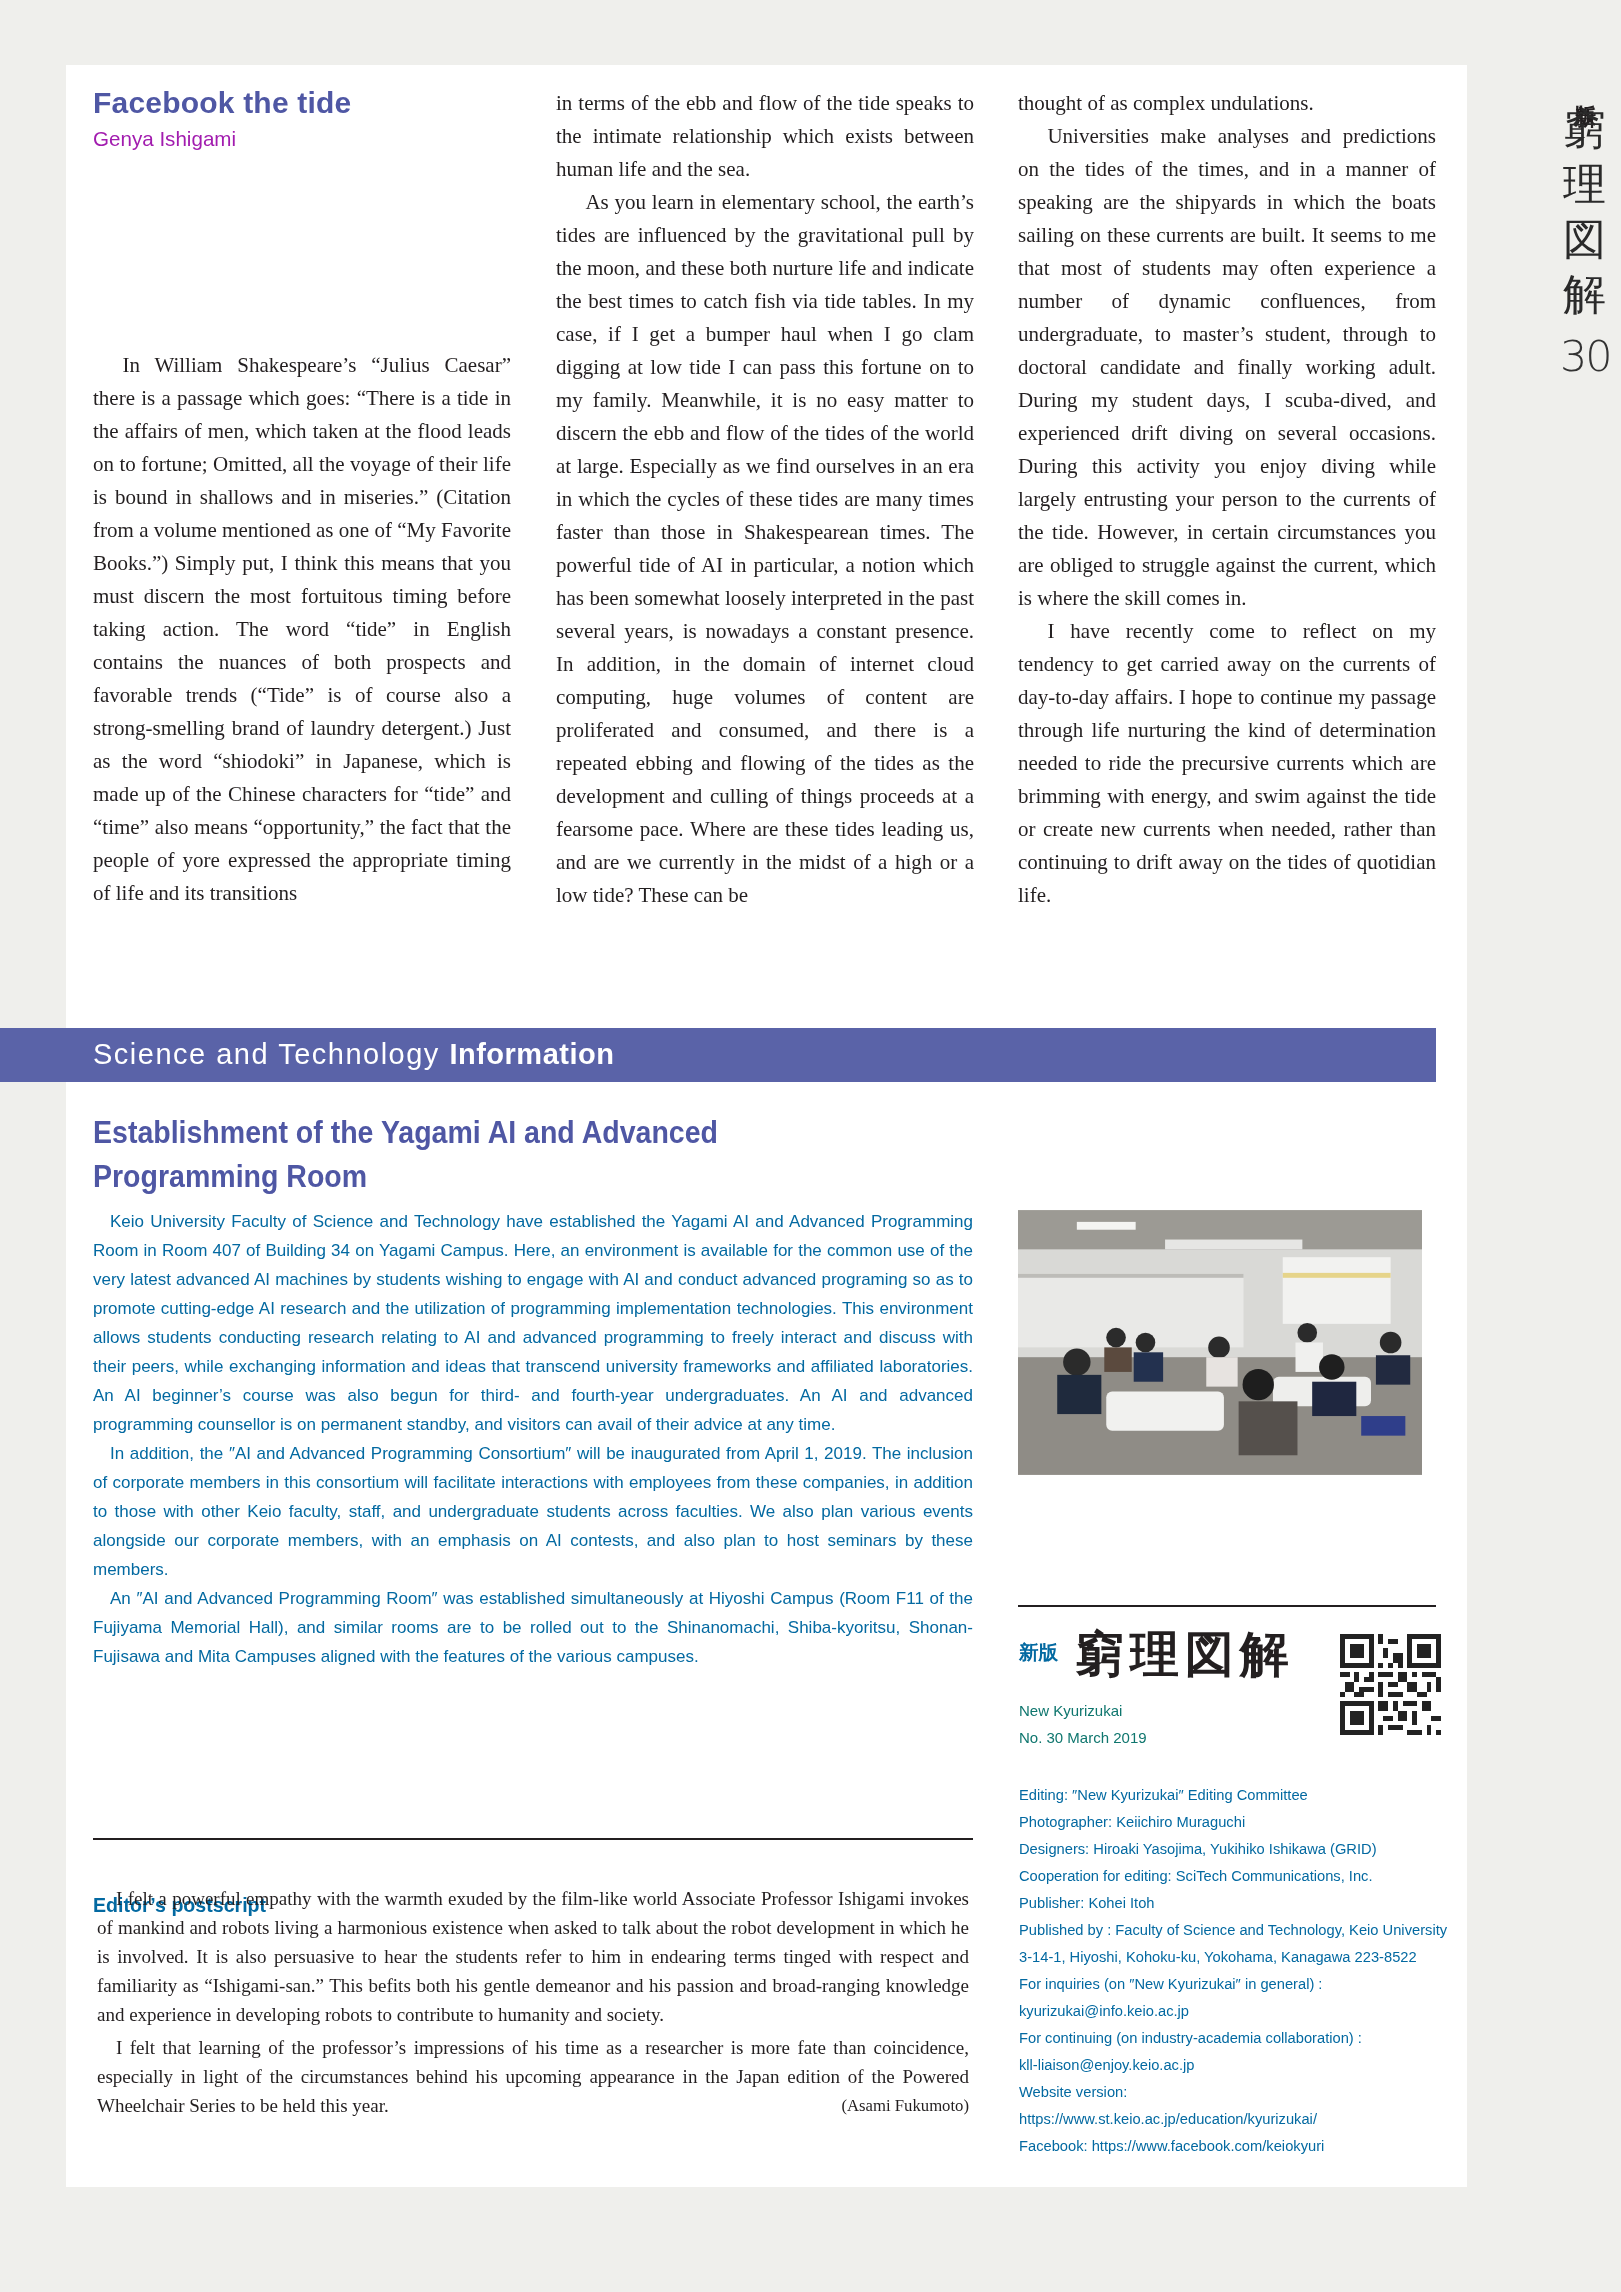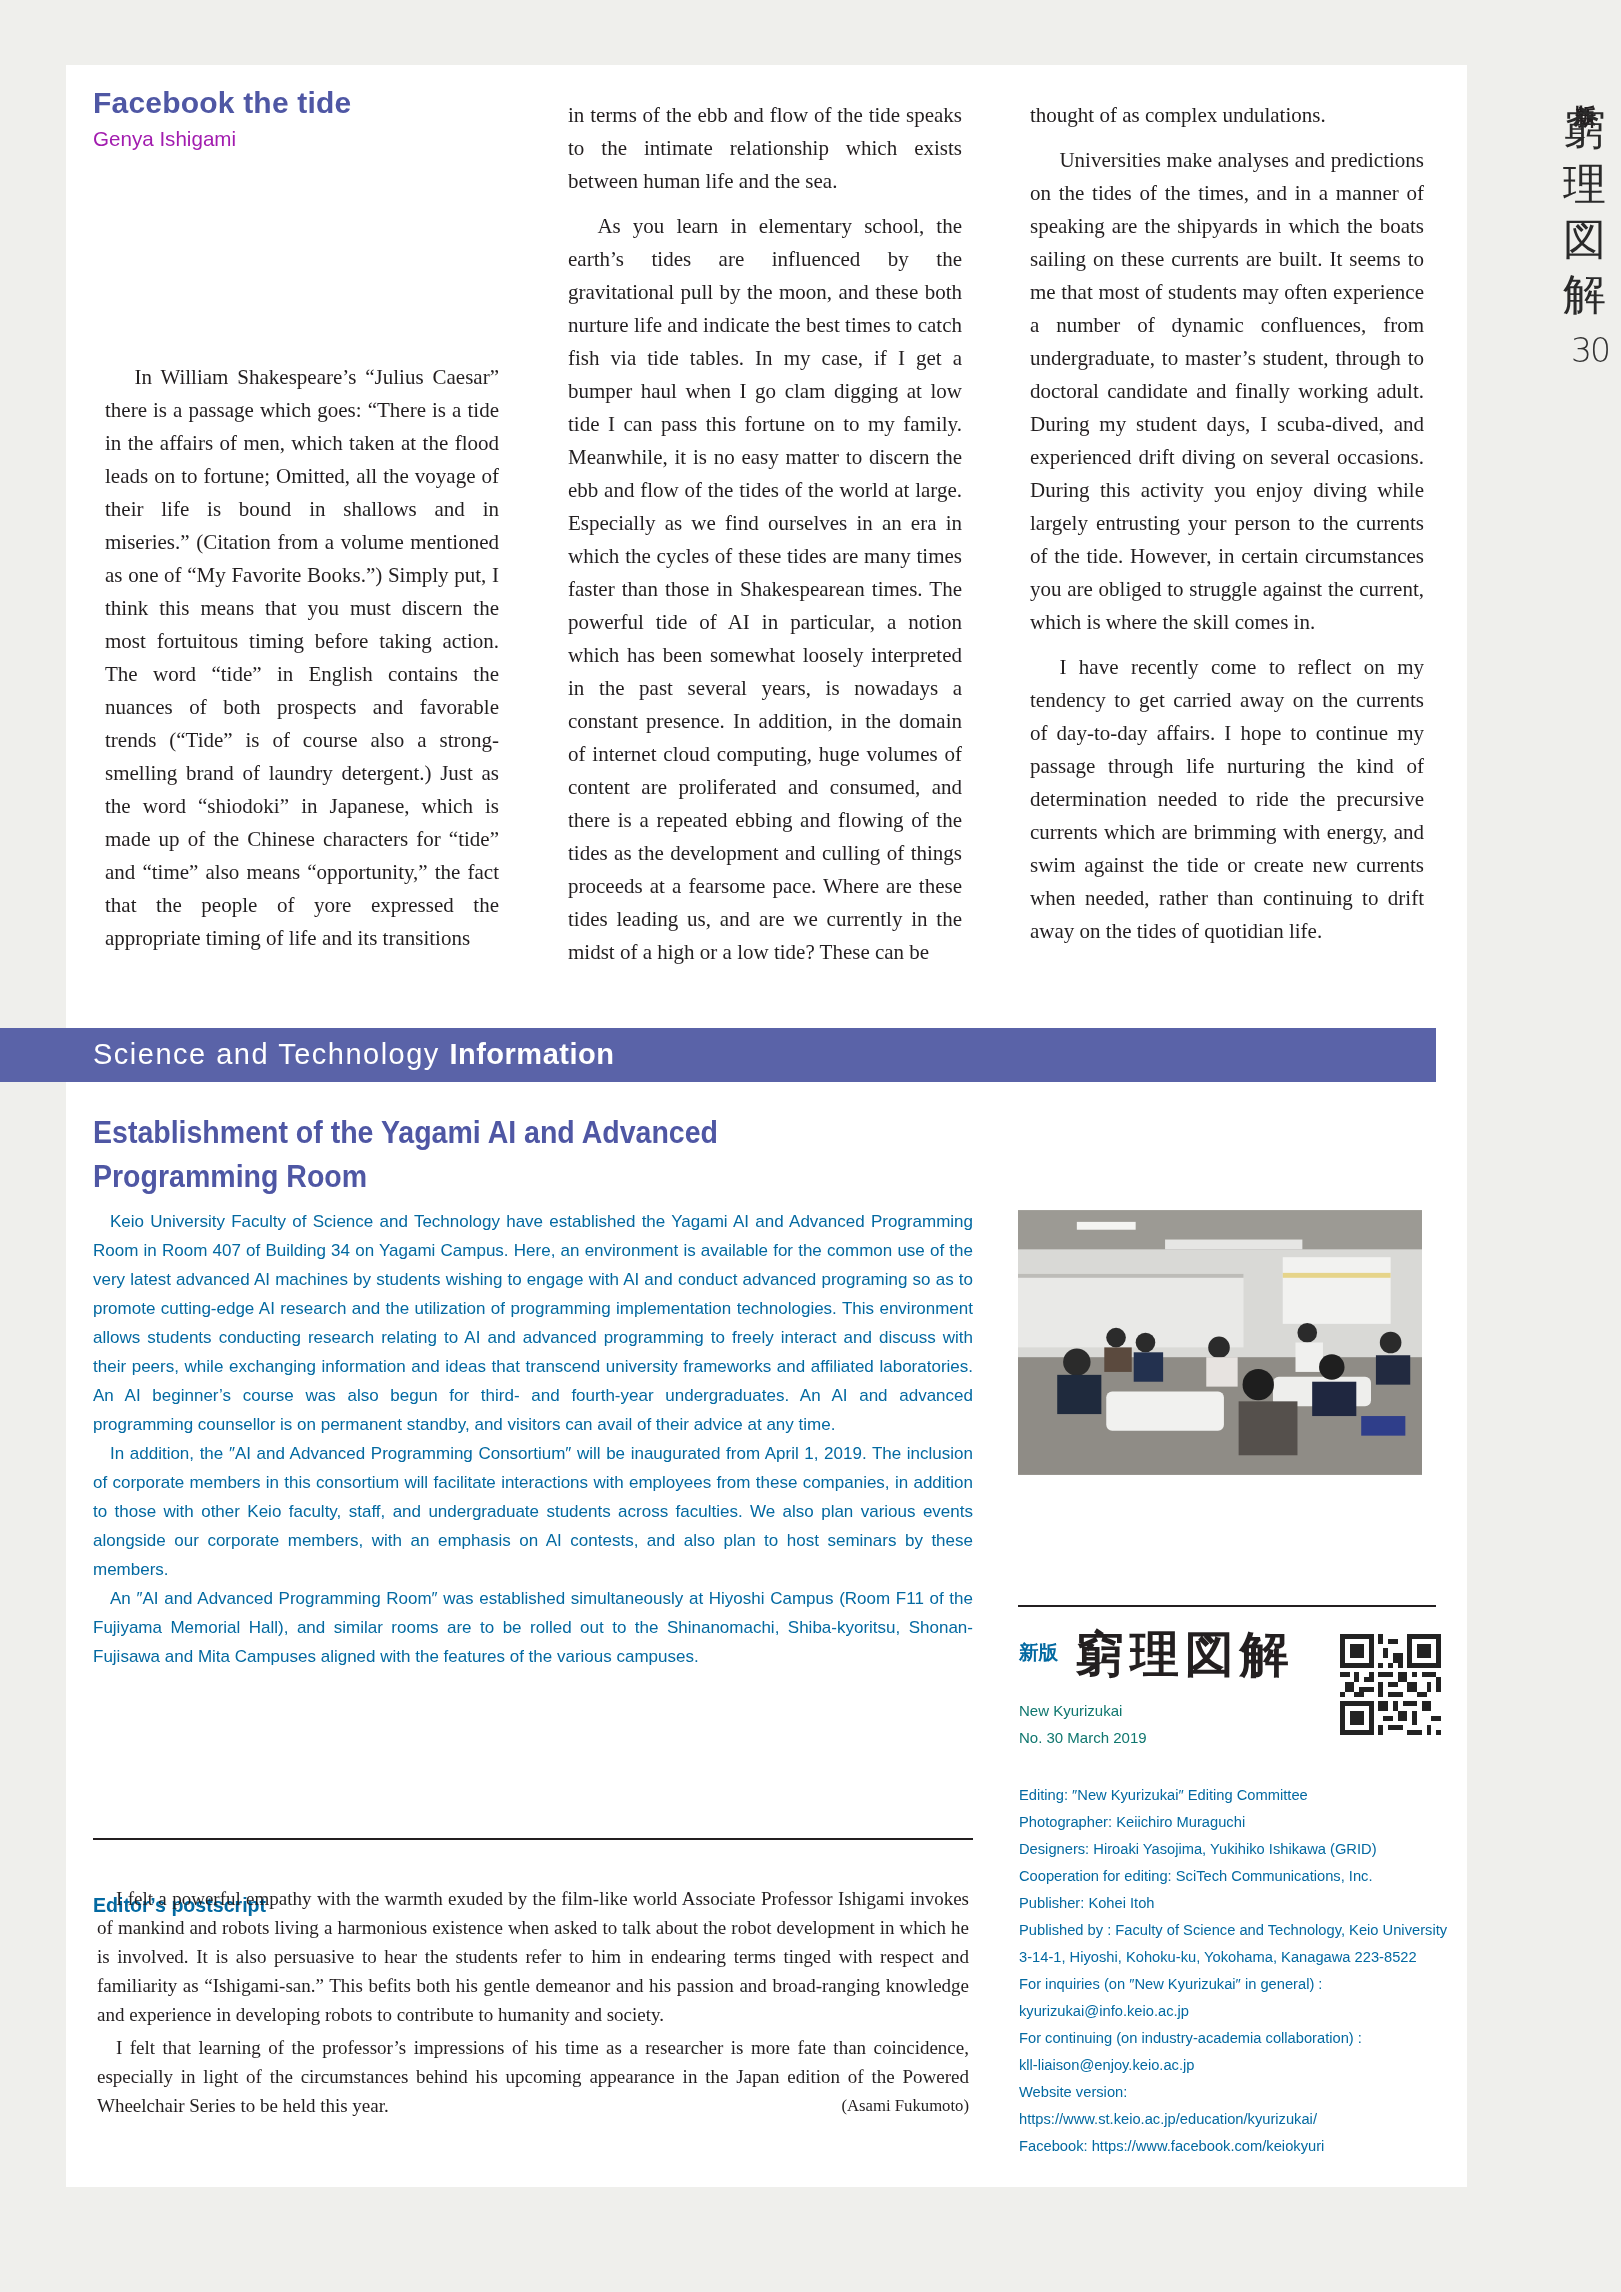--- a/index.html
+++ b/index.html
@@ -1,21 +1,21 @@
 <!DOCTYPE html>
 <html><head>
 <meta charset="utf-8">
 <style>
   html, body { margin:0; padding:0; }
   body { width:1621px; height:2293px; background:#efefec; position:relative; overflow:hidden; }
   .page { position:absolute; left:66px; top:65px; width:1401px; height:2122px; background:#ffffff; }
   .serif { font-family:"Liberation Serif","DejaVu Serif",serif; color:#231f20; }
   .sans { font-family:"Liberation Sans","DejaVu Sans",sans-serif; color:#0369a1; }
   .col { position:absolute; width:418px; font-size:21px; line-height:33px; text-align:justify; }
-  .col p { margin:12px; }
+  .col p { margin:0; }
   .col p.indent { text-indent:1.4em; }
   .essay-title { position:absolute; left:93px; top:86px; font-size:30px; font-weight:bold; color:#4f57a4; letter-spacing:0.2px; }
   .essay-author { position:absolute; left:93px; top:127px; font-size:20.6px; color:#a21caf; }
   .banner { position:absolute; left:0; top:1028px; width:1436px; height:54px; background:#5a63a8; }
   .banner-text { position:absolute; left:93px; top:9.8px; font-size:29px; color:#ffffff; letter-spacing:1.5px; white-space:nowrap; }
   .banner-text b { font-weight:bold; letter-spacing:0.5px; }
   .article-title { position:absolute; left:93px; top:1111px; width:784px; font-size:31px; line-height:44px; font-weight:bold; color:#4f57a4; transform:scaleX(0.92); transform-origin:left top; }
   .article-body { position:absolute; left:93px; top:1207px; width:880px; font-size:17px; line-height:29px; text-align:justify; }
   .article-body p { margin:0; text-indent:1em; }
   .photo { position:absolute; left:1018px; top:1210px; width:404px; height:265px; overflow:hidden; background:#cfcfcc; }
@@ -26,21 +26,21 @@
   .colo-line { position:absolute; left:1019px; font-size:15px; color:#0f766e; white-space:nowrap;text-align:center; }
   .colo-credits { position:absolute; left:1019px; top:1782px; font-size:14.7px; line-height:27px; }
   .colo-credits div { white-space:nowrap; }
   .ps-heading { position:absolute; left:93px; top:1850px; font-size:19.6px; font-weight:bold;margin-top:44px; }
   .ps-body { position:absolute; left:93px; top:1880px; width:880px; font-size:19px; line-height:29px; text-align:justify; }
   .ps-body p { margin:4px; text-indent:1em; }
   .ps-sign { float:right; font-size:16.7px; }
   .side-title { position:absolute; left:1560px; top:88px; width:49px; text-align:center; }
   .side-small { font-size:21.6px; font-weight:bold; line-height:22.5px; font-family:"DejaVu Sans",sans-serif; color:#231f20; }
   .side-big { font-size:43px; line-height:55px; margin-top:13.7px; font-family:"DejaVu Serif",serif; color:#2a2a2a; }
-  .side-num { font-size:33px; margin-top:9.8px; font-weight:200; font-family:"DejaVu Sans",sans-serif; color:#333; letter-spacing:-2px;text-align:right; }
+  .side-num { font-size:43px; margin-top:9.8px; font-weight:200; font-family:"DejaVu Sans",sans-serif; color:#333; letter-spacing:-2px;text-align:right; }
 </style>
 </head>
 <body>
 
 <div class="side-title">
   <div class="side-small">
     <div style="writing-mode:vertical-rl; margin:0 auto;">新版</div>
   </div>
   <div class="side-big">
     <div>窮</div>

